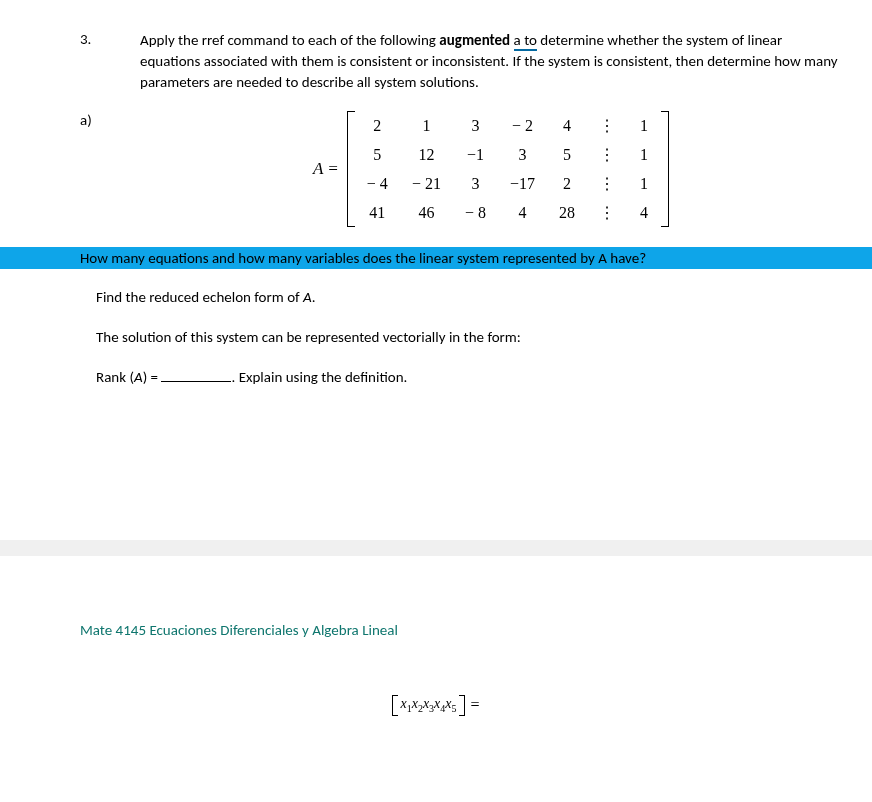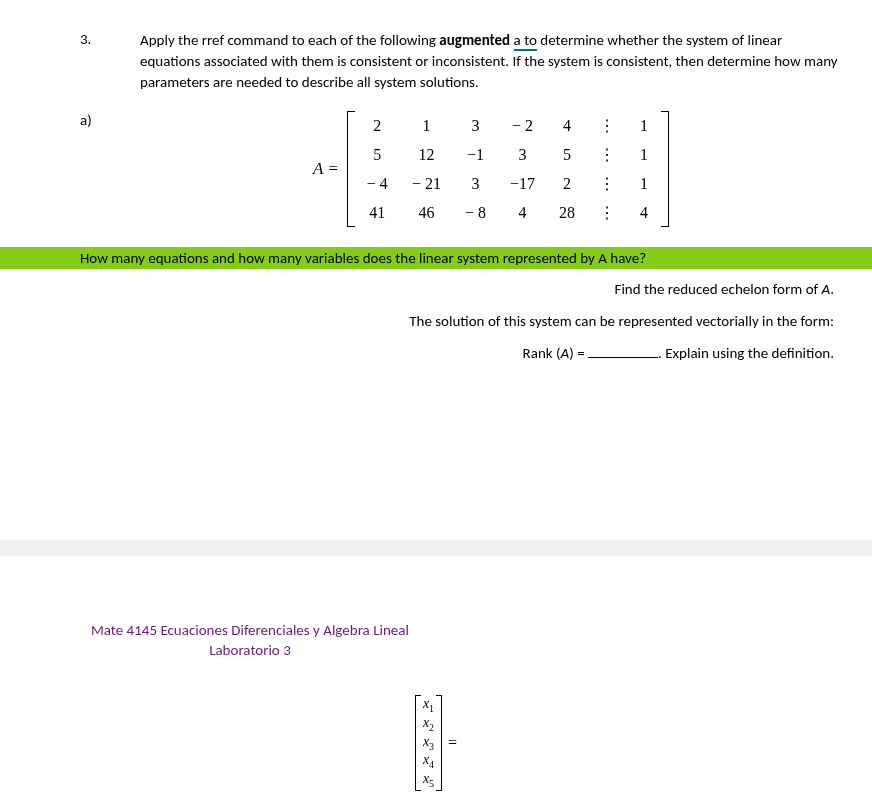--- a/index.html
+++ b/index.html
@@ -75,31 +75,30 @@
       text-align: center;
       font-size: 16px;
       min-width: 34px;
     }
     .dots-col {
       width: 14px;
       text-align: center;
       font-size: 16px;
     }
     .question-highlight {
-      background: #84cc16;
+      background: #0ea5e9;
       margin: 20px -30px 0 -80px;
       padding: 2px 30px 2px 80px;
     }
     .questions-block {
       margin-top: 0;
       line-height: 1.6;
     }
     .questions-block p {
-      margin: 8px;
-      text-align: right;
+      margin: 16px;
     }
     .blank-short {
       display: inline-block;
       border-bottom: 1px solid #000;
       width: 40px;
       height: 12px;
       vertical-align: baseline;
     }
     .blank-med {
       display: inline-block;
@@ -111,26 +110,25 @@
     .band-highlight {
       position: absolute;
       left: 0;
       right: 0;
       height: 16px;
       top: 540px;
       background: #f0f0f0;
     }
     .footer {
       position: absolute;
-      left: 91px;
+      left: 80px;
       top: 620px;
-      color: #701a75;
+      color: #0f766e;
       font-size: 15px;
       line-height: 1.35;
-      text-align: center;
     }
     .vector-eq {
       position: absolute;
       left: 0;
       right: 0;
       top: 695px;
       display: flex;
       justify-content: center;
       font-family: 'Times New Roman', serif;
     }
@@ -145,21 +143,21 @@
     }
     .vec-bl, .vec-br {
       width: 6px;
       border-top: 1.2px solid #000;
       border-bottom: 1.2px solid #000;
     }
     .vec-bl { border-left: 1.2px solid #000; }
     .vec-br { border-right: 1.2px solid #000; }
     .vec-col {
       display: flex;
-      flex-direction: column;
+      flex-direction: row;
       font-style: italic;
       font-size: 14px;
       line-height: 1.2;
       padding: 1px 2px;
       align-items: center;
     }
     .vec-col span sub {
       font-size: 10px;
       font-style: normal;
     }
@@ -241,21 +239,20 @@
   <div class="questions-block">
     <p><span>Find the reduced echelon form of </span><span class="it">A</span><span>.</span></p>
     <p>The solution of this system can be represented vectorially in the form:</p>
     <p><span>Rank (</span><span class="it">A</span><span>) = </span><span class="blank-med"></span><span>. Explain using the definition.</span></p>
   </div>
 
 </div>
 
 <div class="footer">
   <div>Mate 4145 Ecuaciones Diferenciales y Algebra Lineal</div>
-  <div>Laboratorio 3</div>
 </div>
 
 <div class="vector-eq">
   <div class="vector-block">
     <div class="vec-bracket">
       <div class="vec-bl"></div>
       <div class="vec-col">
         <span><i>x</i><sub>1</sub></span>
         <span><i>x</i><sub>2</sub></span>
         <span><i>x</i><sub>3</sub></span>

